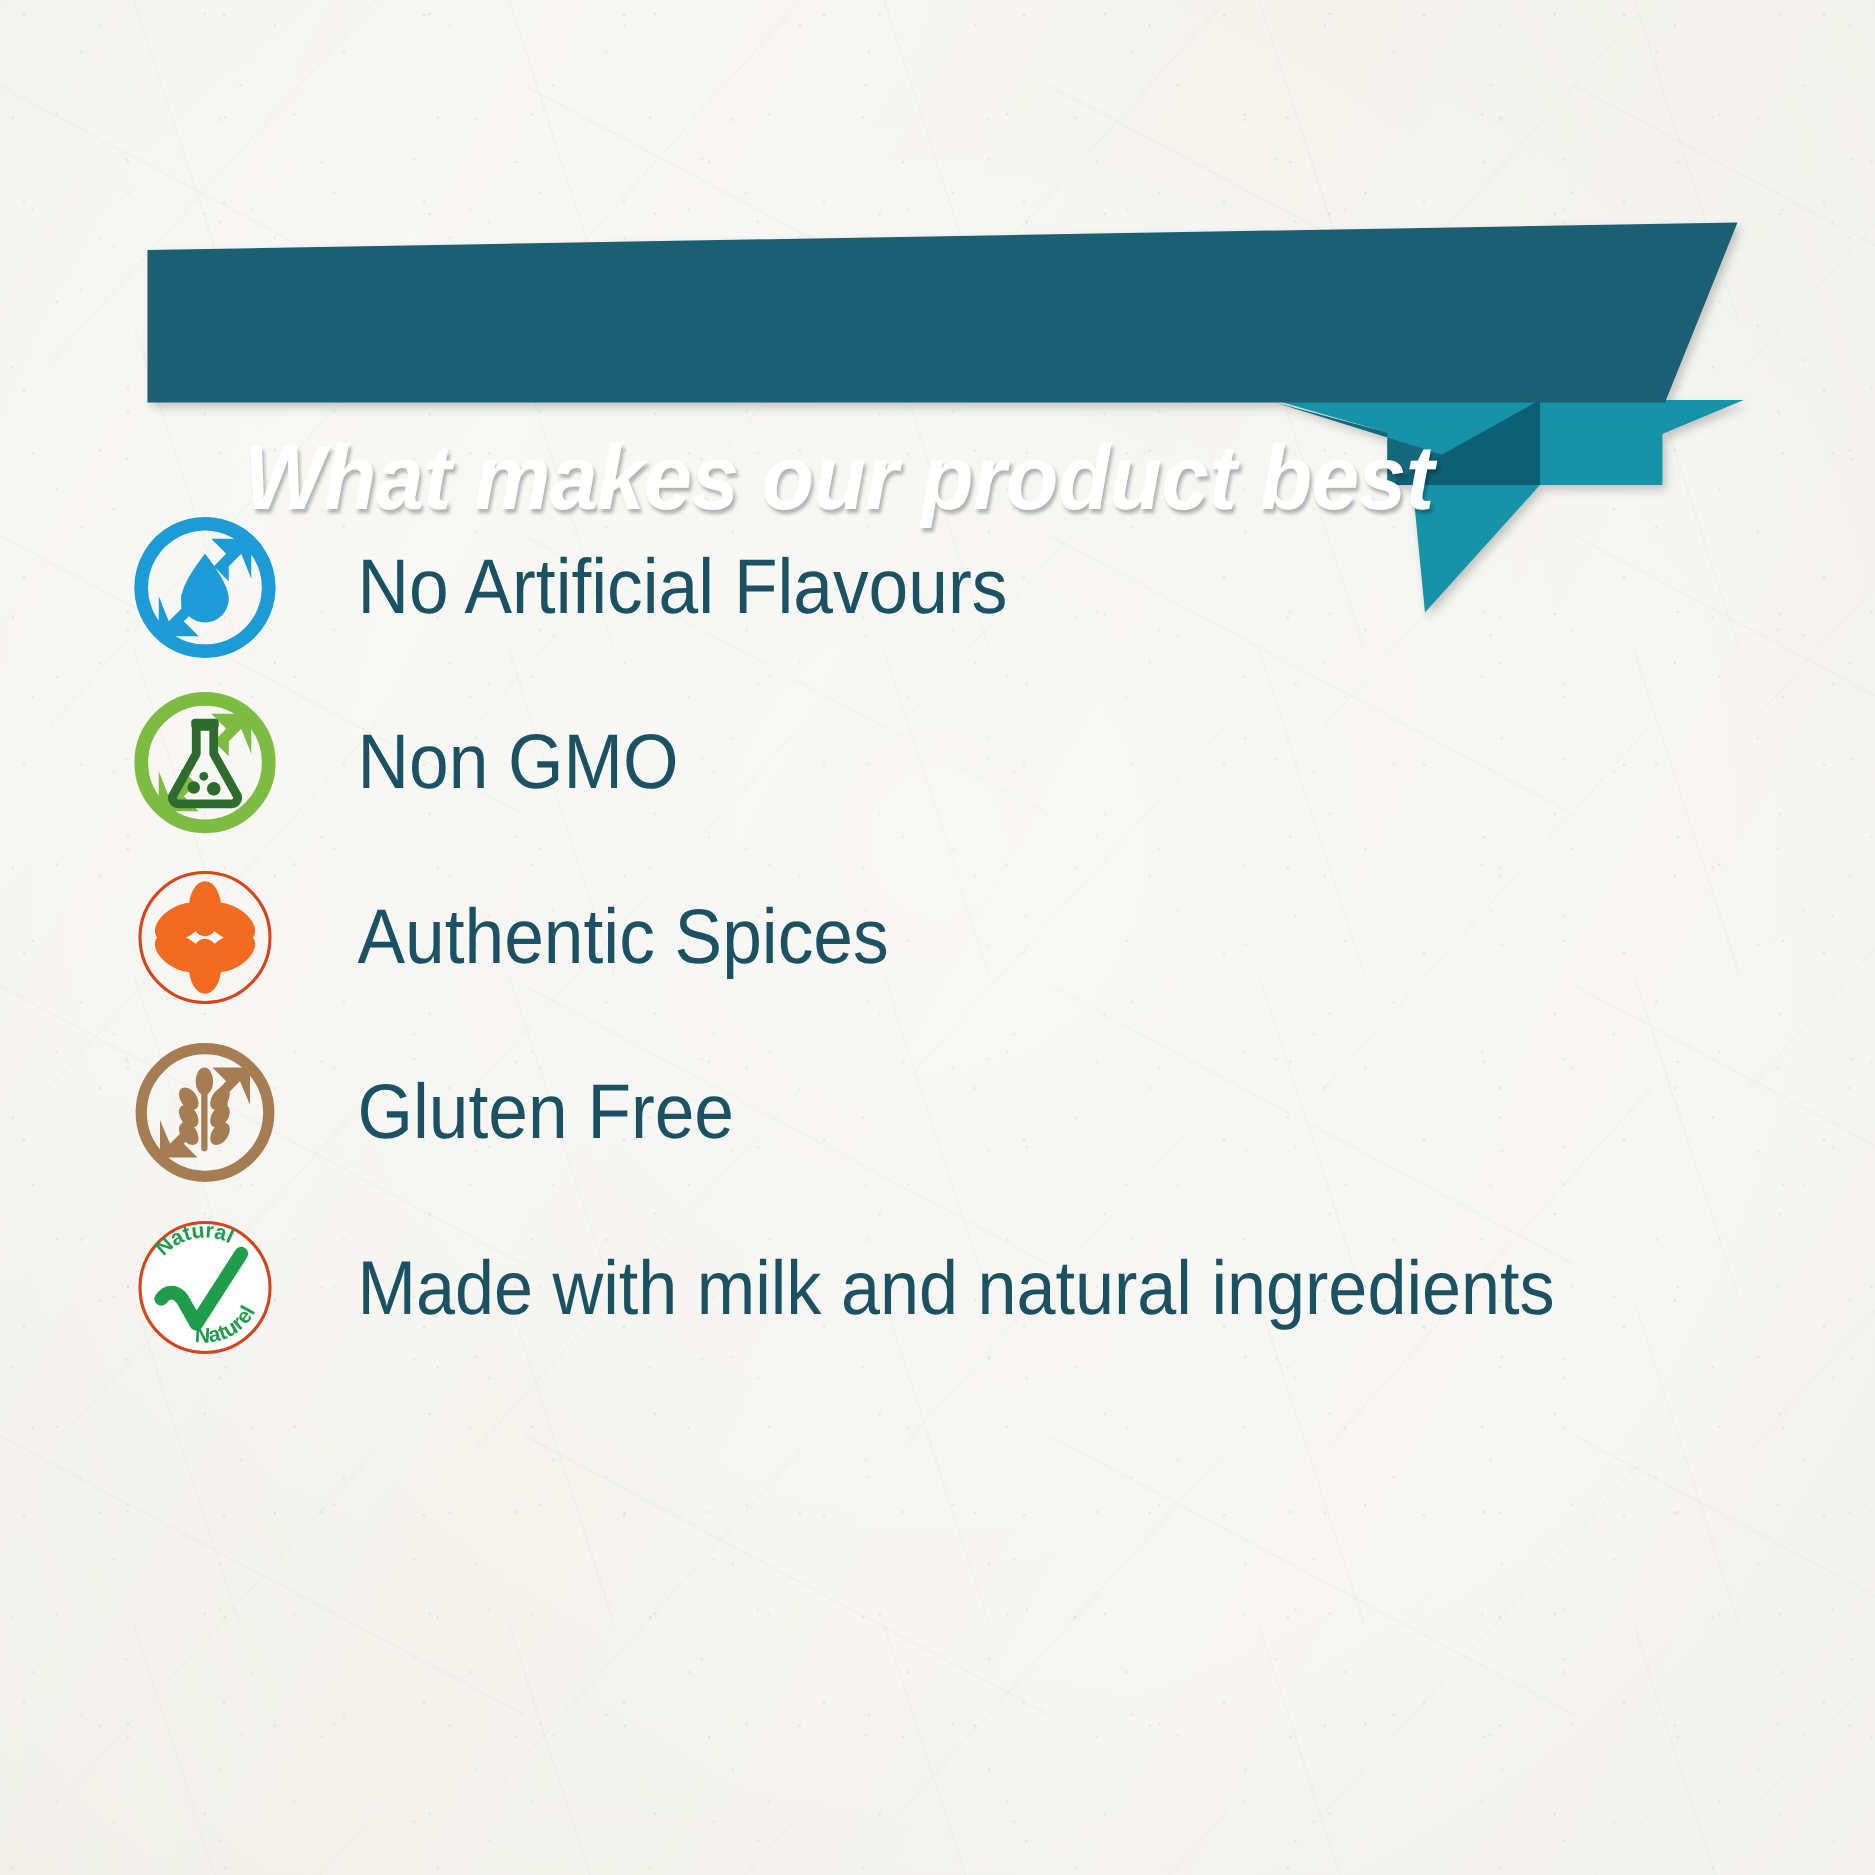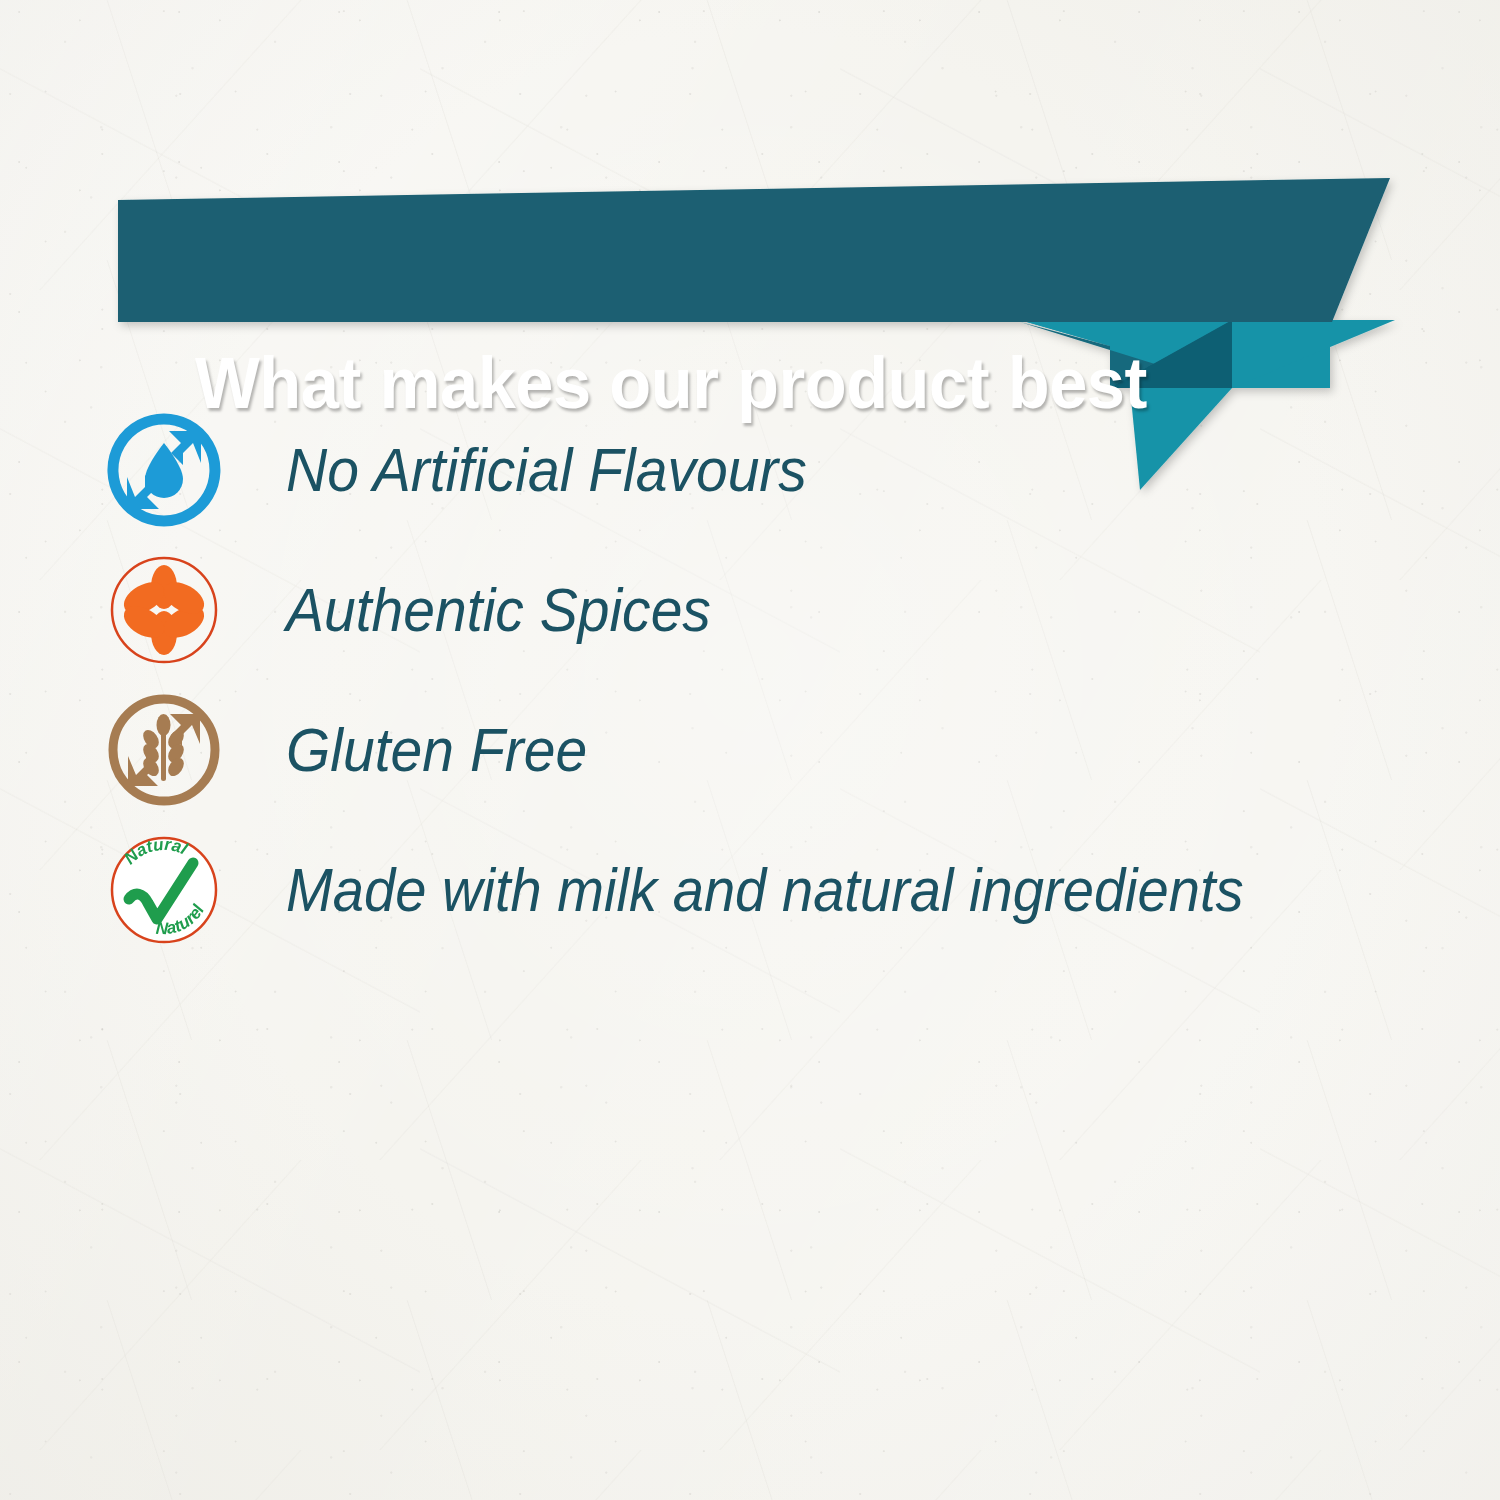--- a/index.html
+++ b/index.html
@@ -65,20 +65,21 @@
     background: radial-gradient(ellipse at 50% 45%, rgba(255,255,255,0.35) 0%, rgba(255,255,255,0) 55%, rgba(228,226,219,0.35) 100%);
   }
 
   
   .banner-wrap {
     position: absolute;
     left: 0;
     top: 150px;
     width: 1500px;
     height: 360px;
+    font-style: italic;
   }
   .banner-svg { display: block; }
 
   .banner-title {
     position: absolute;
     left: 195px;
     top: 196px;
     width: 1160px;
     font-family: "Liberation Sans Narrow", "Liberation Sans", "DejaVu Sans", sans-serif;
     font-size: 73px;
@@ -91,21 +92,20 @@
     text-shadow: 2px 3px 3px rgba(0,0,0,0.28);
     line-height: 1;
   }
 
   
   .features {
     position: absolute;
     left: 0;
     top: 400px;
     width: 1500px;
-    font-style: italic;
   }
   .feature-row {
     position: relative;
     display: flex;
     align-items: center;
     height: 140px;
   }
   .feature-icon {
     width: 118px;
     height: 118px;
@@ -176,20 +176,37 @@
 
           <path d="M59 32 C59 32 40 55 40 68 A19 19 0 0 0 78 68 C78 55 59 32 59 32 Z" fill="#1d9bd7"></path>
 
           <path d="M33 82 L78 37 L84 43 L39 88 Z" fill="#f5f4ef" opacity="0"></path>
         </svg>
       </div>
       <div class="feature-label">No Artificial Flavours</div>
     </div>
 
 
+    <div class="feature-row">
+      <div class="feature-icon">
+        <svg width="118" height="118" viewBox="0 0 118 118">
+          <circle cx="59" cy="59" r="51" fill="none" stroke="#7dbb42" stroke-width="11"></circle>
+          <path d="M30 86 L40 76 L40 64 L52 76 L42 86 L54 98 L22 98 L22 66 Z" fill="#7dbb42"></path>
+          <path d="M88 32 L78 42 L78 54 L66 42 L76 32 L64 20 L96 20 L96 52 Z" fill="#7dbb42"></path>
+
+          <path d="M52 30 L52 52 L33 86 A5 5 0 0 0 37 92 L81 92 A5 5 0 0 0 85 86 L66 52 L66 30 Z" fill="none" stroke="#2e6b2e" stroke-width="7" stroke-linejoin="round"></path>
+          <path d="M45 68 L73 68 L81 84 A4 4 0 0 1 78 88 L40 88 A4 4 0 0 1 37 84 Z" fill="#2e6b2e" opacity="0"></path>
+          <circle cx="50" cy="79" r="5" fill="#2e6b2e"></circle>
+          <circle cx="66" cy="80" r="5.5" fill="#2e6b2e"></circle>
+          <circle cx="58" cy="70" r="3.5" fill="#2e6b2e"></circle>
+          <rect x="48" y="24" width="22" height="8" rx="3" fill="#2e6b2e"></rect>
+        </svg>
+      </div>
+      <div class="feature-label">Non GMO</div>
+    </div>
 
     <div class="feature-row">
       <div class="feature-icon">
         <svg width="118" height="118" viewBox="0 0 118 118">
           <circle cx="59" cy="59" r="52" fill="none" stroke="#d8431c" stroke-width="2.5"></circle>
           <g fill="#f26b21">
             <ellipse cx="59" cy="36" rx="13" ry="22"></ellipse>
             <ellipse cx="59" cy="82" rx="13" ry="22"></ellipse>
             <ellipse cx="39" cy="47" rx="13" ry="22" transform="rotate(60 39 47)"></ellipse>
             <ellipse cx="79" cy="71" rx="13" ry="22" transform="rotate(60 79 71)"></ellipse>

